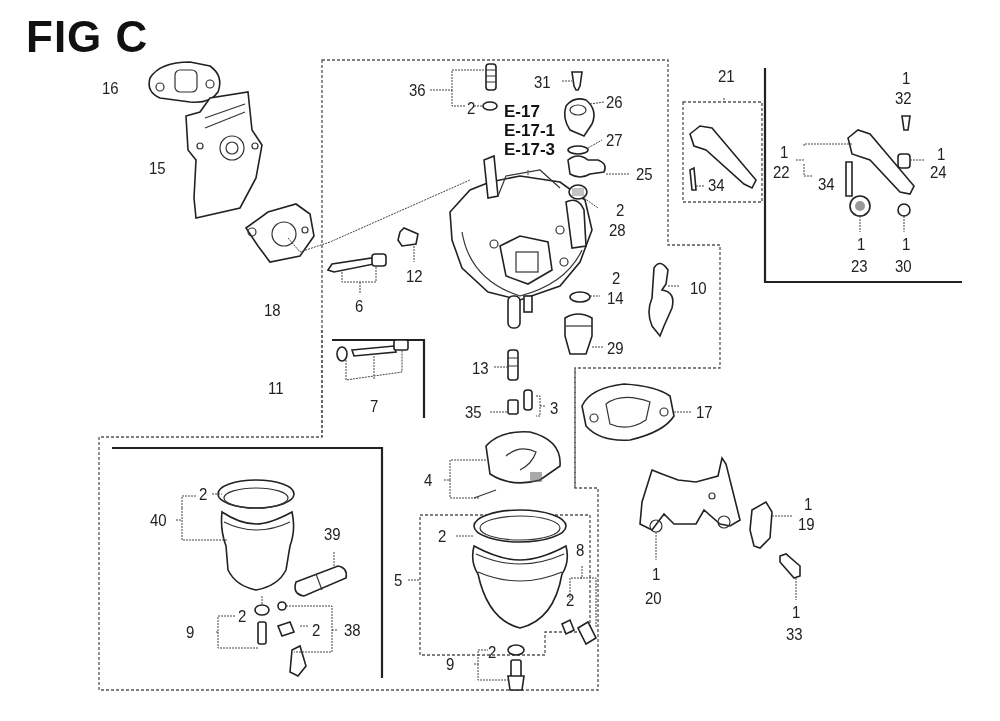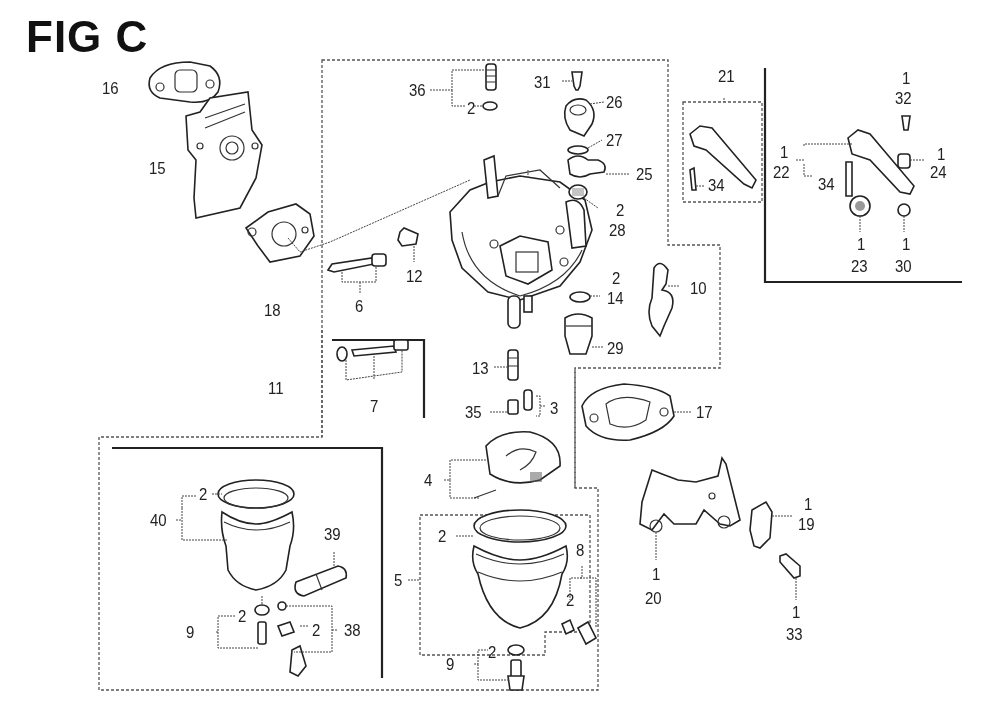--- a/index.html
+++ b/index.html
@@ -264,20 +264,25 @@
     </g>
 
     <g>
       <circle class="part" cx="282" cy="606" r="4"></circle>
       <path class="part" d="M278,626 L290,622 L294,632 L282,636 Z"></path>
       <path class="part" d="M292,650 L300,646 L306,666 L298,676 L290,672 Z"></path>
       <path class="lead" d="M286,606 L332,606 L332,652 L294,652 M300,626 L308,626 M332,630 L338,630"></path>
     </g>
   </svg>
 
+  <div class="ref" style="left:504px;top:102px;">
+    <div>E-17</div>
+    <div>E-17-1</div>
+    <div>E-17-3</div>
+  </div>
 
   <span class="callout" style="left:102px;top:80px;">16</span>
   <span class="callout" style="left:149px;top:160px;">15</span>
   <span class="callout" style="left:264px;top:302px;">18</span>
 
   <span class="callout" style="left:409px;top:82px;">36</span>
   <span class="callout" style="left:467px;top:100px;">2</span>
 
   <span class="callout" style="left:534px;top:74px;">31</span>
   <span class="callout" style="left:606px;top:94px;">26</span>

